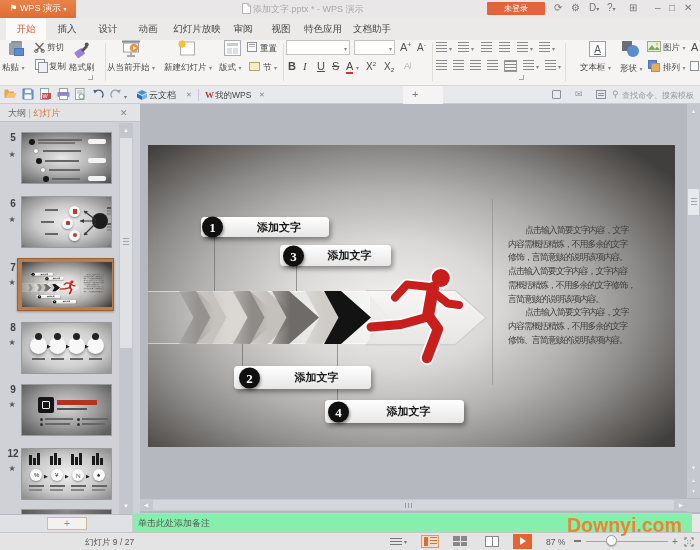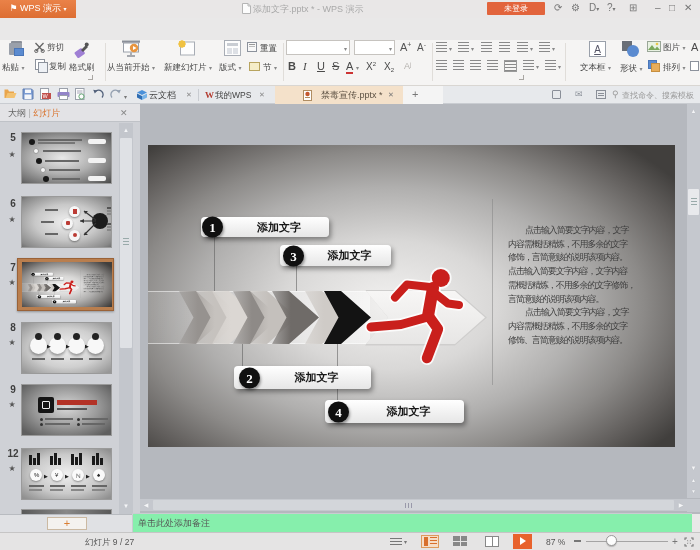--- a/index.html
+++ b/index.html
@@ -82,20 +82,31 @@
     <div class="tbico" style="left:554px">⟳</div>
     <div class="tbico" style="left:571px">⚙</div>
     <div class="tbico" style="left:589px">D<span style="font-size:6px">▾</span></div>
     <div class="tbico" style="left:607px">?<span style="font-size:6px">▾</span></div>
     <div class="tbico" style="left:629px">⊞</div>
     <div class="tbico" style="left:655px">–</div>
     <div class="tbico" style="left:669px">□</div>
     <div class="tbico" style="left:684px">✕</div>
   </div>
 
+  <div id="menubar">
+    <div class="mtab" id="tab-home">开始</div>
+    <div class="mtab" style="left:55px;width:24px">插入</div>
+    <div class="mtab" style="left:96px;width:24px">设计</div>
+    <div class="mtab" style="left:136px;width:24px">动画</div>
+    <div class="mtab" style="left:172px;width:50px">幻灯片放映</div>
+    <div class="mtab" style="left:231px;width:24px">审阅</div>
+    <div class="mtab" style="left:269px;width:24px">视图</div>
+    <div class="mtab" style="left:303px;width:40px">特色应用</div>
+    <div class="mtab" style="left:352px;width:40px">文档助手</div>
+  </div>
 
   <div id="ribbonbg"></div>
   <div id="ribbon">
 
     <div class="abs" style="left:9px;top:41px;width:16px;height:15px">
       <div class="abs" style="left:2px;top:0;width:11px;height:3px;background:#8a8f98;border-radius:1px"></div>
       <div class="abs" style="left:0;top:2px;width:13px;height:12px;background:#9aa0aa;border-radius:1px"></div>
       <div class="abs" style="left:5px;top:7px;width:10px;height:8px;background:#5b8bd0;border:1px solid #4a76b8"></div>
     </div>
     <div class="rlabel" style="left:2px;top:62px">粘贴 <span class="dd">▾</span></div>
@@ -244,29 +255,20 @@
         <path d="M5,0 L10,2.5 L5,5 L0,2.5 Z" fill="#4a90d9"></path>
         <path d="M0,3.5 L5,6 L5,10 L0,7.5 Z" fill="#2e6db3"></path>
         <path d="M10,3.5 L5,6 L5,10 L10,7.5 Z" fill="#77b3e8"></path>
       </svg>
     <div class="doctab" style="left:149px">云文档</div>
     <div class="abs" style="left:186px;top:5px;font-size:7px;color:#888">✕</div>
     <div class="abs" style="left:198px;top:3px;width:1px;height:12px;background:#c9ccd1"></div>
     <div class="doctab" style="left:205px;color:#b33c31;font-weight:bold;font-family:'Liberation Serif',serif">W</div>
     <div class="doctab" style="left:215px;font-size:8.5px">我的WPS</div>
     <div class="abs" style="left:259px;top:5px;font-size:7px;color:#888">✕</div>
-    <div id="activetab">
-      <svg style="position:absolute;left:28px;top:4px" width="10" height="11" viewBox="0 0 10 11">
-          <rect x="0.5" y="0.5" width="8" height="10" fill="#fdfdfd" stroke="#b08d62"></rect>
-          <circle cx="4.5" cy="4" r="2.2" fill="#c4572e"></circle>
-          <rect x="2" y="7" width="5" height="1" fill="#b08d62"></rect>
-        </svg>
-      <span style="margin-left:46px">禁毒宣传.pptx *</span>
-      <span style="position:absolute;left:113px;top:0;color:#777;font-size:7px">✕</span>
-    </div>
     <div class="abs" style="left:403px;top:0;width:40px;height:18px;background:#f4f4f4"></div>
     <div class="abs" style="left:412px;top:2px;font-size:11px;color:#777">+</div>
     <div class="abs" style="left:552px;top:4px;width:9px;height:9px;border:1.5px solid #8a8f98;border-radius:1px"></div>
     <div class="abs" style="left:575px;top:3px;font-size:9px;color:#8a8f98">✉</div>
     <div class="abs" style="left:596px;top:4px;width:10px;height:9px;border:1px solid #8a8f98">
         <div style="width:6px;height:1px;background:#8a8f98;margin:2px auto 1px"></div>
         <div style="width:6px;height:1px;background:#8a8f98;margin:0 auto"></div>
       </div>
     <div class="abs" style="left:612px;top:3px;font-size:9px;color:#999">⚲</div>
     <div class="abs" style="left:622px;top:4px;font-size:8px;color:#999">查找命令、搜索模板</div>
@@ -589,13 +591,14 @@
     <span style="position:absolute;left:546px;top:4px">87 %</span>
     <div class="abs" style="left:574px;top:7px;width:7px;height:1.5px;background:#777"></div>
     <div class="abs" style="left:586px;top:7.5px;width:82px;height:1px;background:#a5a4a4"></div>
     <div class="abs" style="left:606px;top:2px;width:11px;height:11px;border-radius:50%;background:#fdfdfd;border:1px solid #999;box-shadow:0 1px 1px rgba(0,0,0,.2)"></div>
     <div class="abs" style="left:672px;top:3px;font-size:10px;color:#777">+</div>
     <svg class="abs" style="left:684px;top:4px" width="10" height="10" viewBox="0 0 10 10">
         <path d="M1,3 L1,1 L3,1 M7,1 L9,1 L9,3 M9,7 L9,9 L7,9 M3,9 L1,9 L1,7 M3.5,4 L4,3.5 M6,3.5 L6.5,4 M6.5,6 L6,6.5 M4,6.5 L3.5,6" stroke="#777" stroke-width="1.1" fill="none"></path>
       </svg>
   </div>
 
+  <div id="watermark">Downyi.com</div>
 </div>
 
 </body></html>

